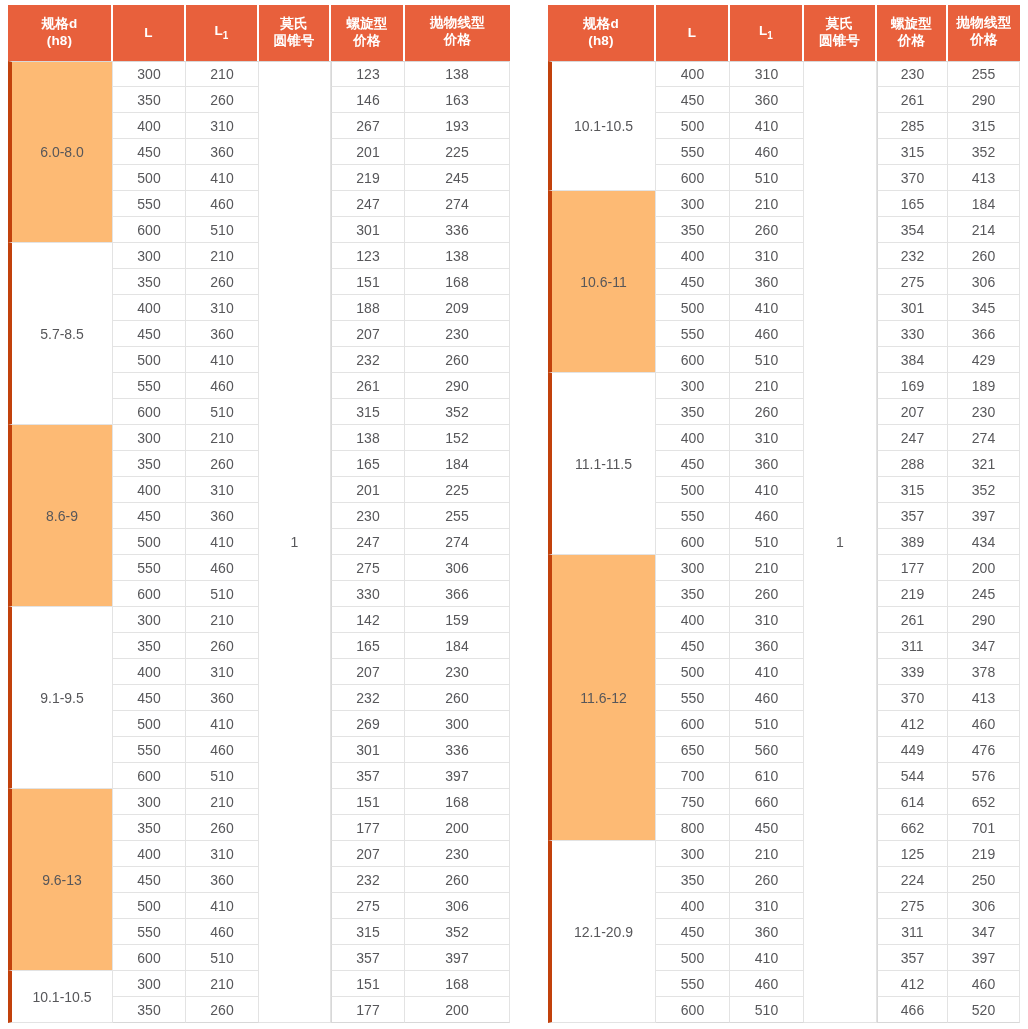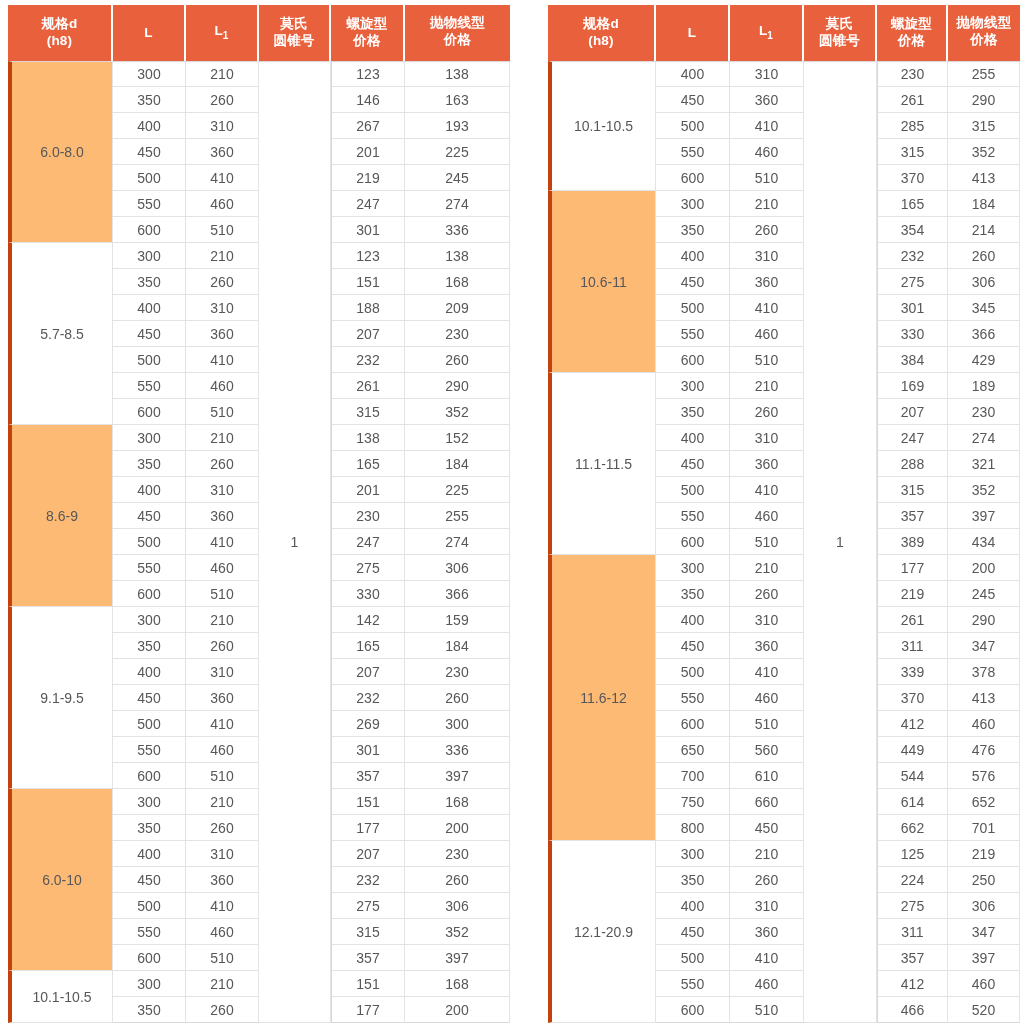--- a/index.html
+++ b/index.html
@@ -283,21 +283,21 @@
             <td class="pricestart">301</td>
             <td>336</td>
           </tr>
           <tr>
             <td>600</td>
             <td class="sep">510</td>
             <td class="pricestart">357</td>
             <td>397</td>
           </tr>
           <tr>
-            <td class="spec-cell shaded" rowspan="7">6.0-10</td>
+            <td class="spec-cell shaded" rowspan="7">9.6-13</td>
             <td>300</td>
             <td class="sep">210</td>
             <td class="pricestart">151</td>
             <td>168</td>
           </tr>
           <tr>
             <td>350</td>
             <td class="sep">260</td>
             <td class="pricestart">177</td>
             <td>200</td>

